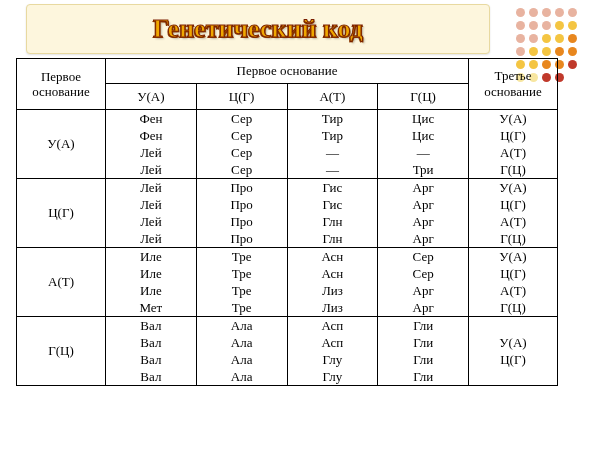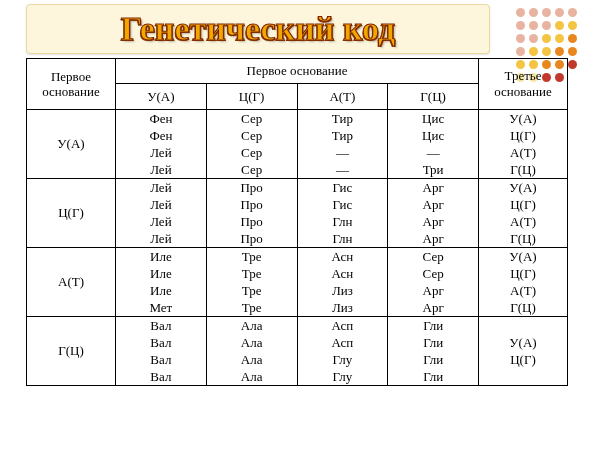--- a/index.html
+++ b/index.html
@@ -26,21 +26,21 @@
     border: 1px solid #e8d9a0;
     border-radius: 4px;
     box-shadow: 0 1px 2px rgba(0,0,0,0.12);
     display: flex;
     align-items: center;
     justify-content: center;
   }
   .title-text {
     font-family: "Liberation Serif", serif;
     font-weight: bold;
-    font-size: 34px;
+    font-size: 26px;
     line-height: 36px;
     letter-spacing: 0px;
     color: #f0a800;
     -webkit-text-stroke: 1px #7a1f00;
     text-shadow:
        1px 1px 0 #8c3b00,
       -1px 1px 0 #8c3b00,
        2px 2px 2px rgba(0,0,0,0.25);
     white-space: nowrap;
   }
@@ -56,21 +56,21 @@
   .dot {
     position: absolute;
     width: 9px;
     height: 9px;
     border-radius: 50%;
   }
 
   
   .table-wrap {
     position: absolute;
-    left: 26px;
+    left: 16px;
     top: 58px;
     width: 542px;
   }
   table.gcode {
     border-collapse: collapse;
     width: 542px;
     table-layout: fixed;
   }
   table.gcode td, table.gcode th {
     border: 1px solid #000000;

